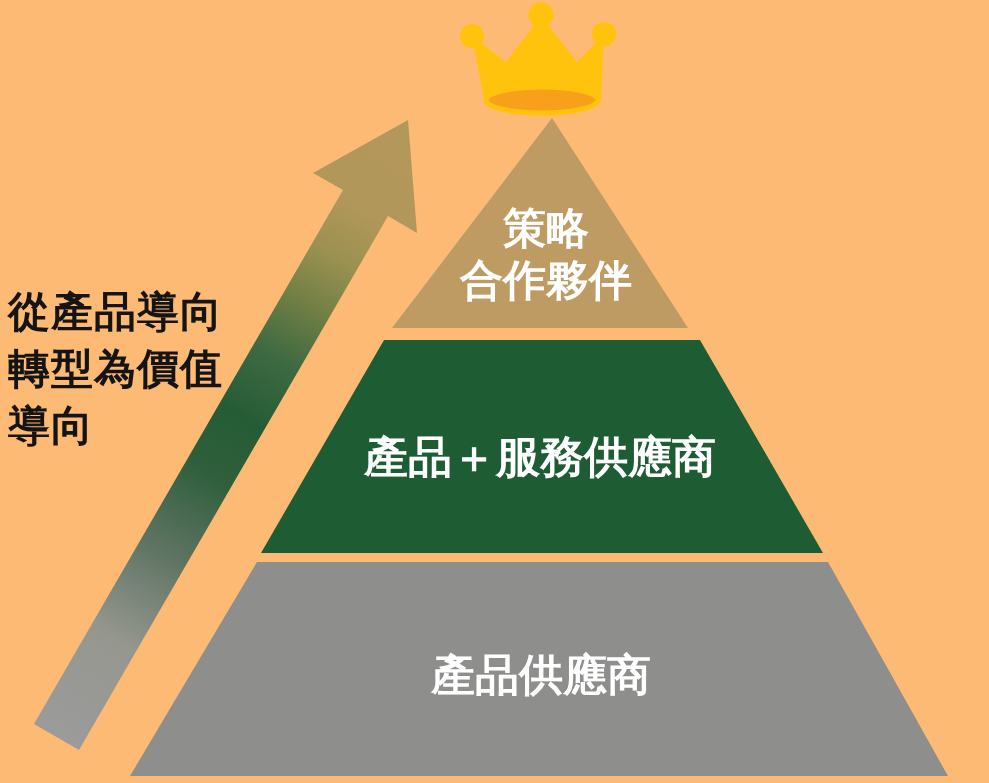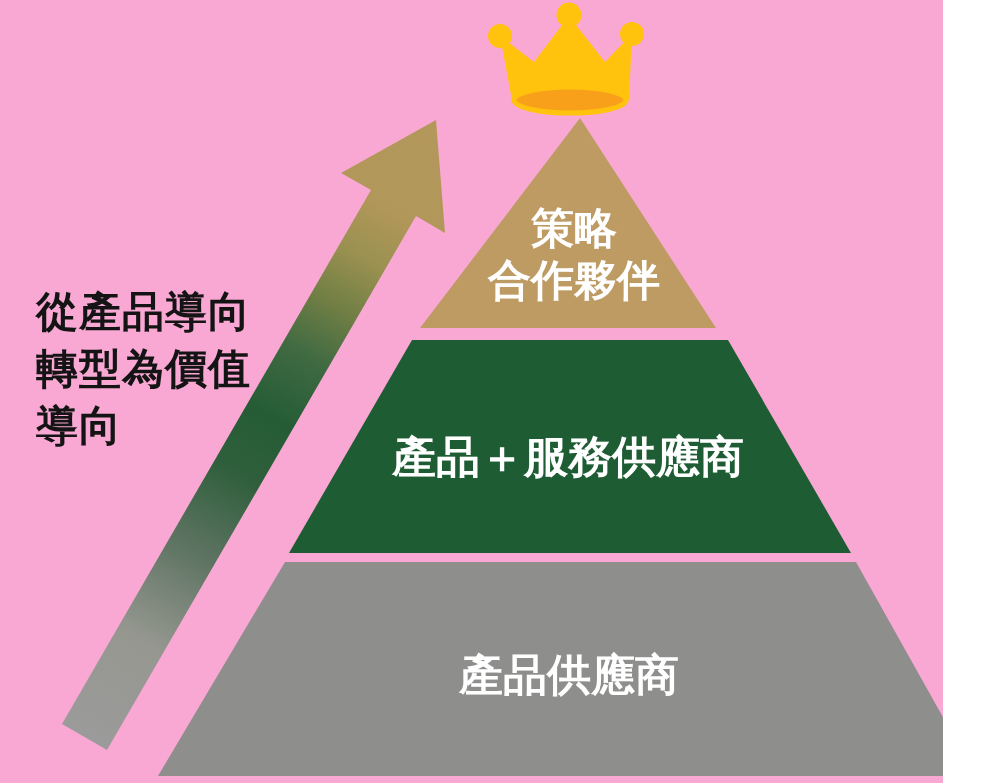--- a/index.html
+++ b/index.html
@@ -2,26 +2,25 @@
 <html><head>
 <meta charset="utf-8">
 <style>
   html, body {
     margin: 0;
     padding: 0;
     background: #ffffff;
   }
   #canvas {
     position: relative;
-    width: 915px;
+    width: 989px;
     height: 783px;
-    background: #f9a8d4;
+    background: #fdba74;
     overflow: hidden;
     font-family: "Liberation Sans", sans-serif;
-    padding-left: 28px;
   }
   svg text {
     font-family: "Liberation Sans", sans-serif;
     font-weight: 700;
   }
   .tier-label {
     font-size: 44px;
     text-anchor: middle;
   }
   .tier-label-top {

